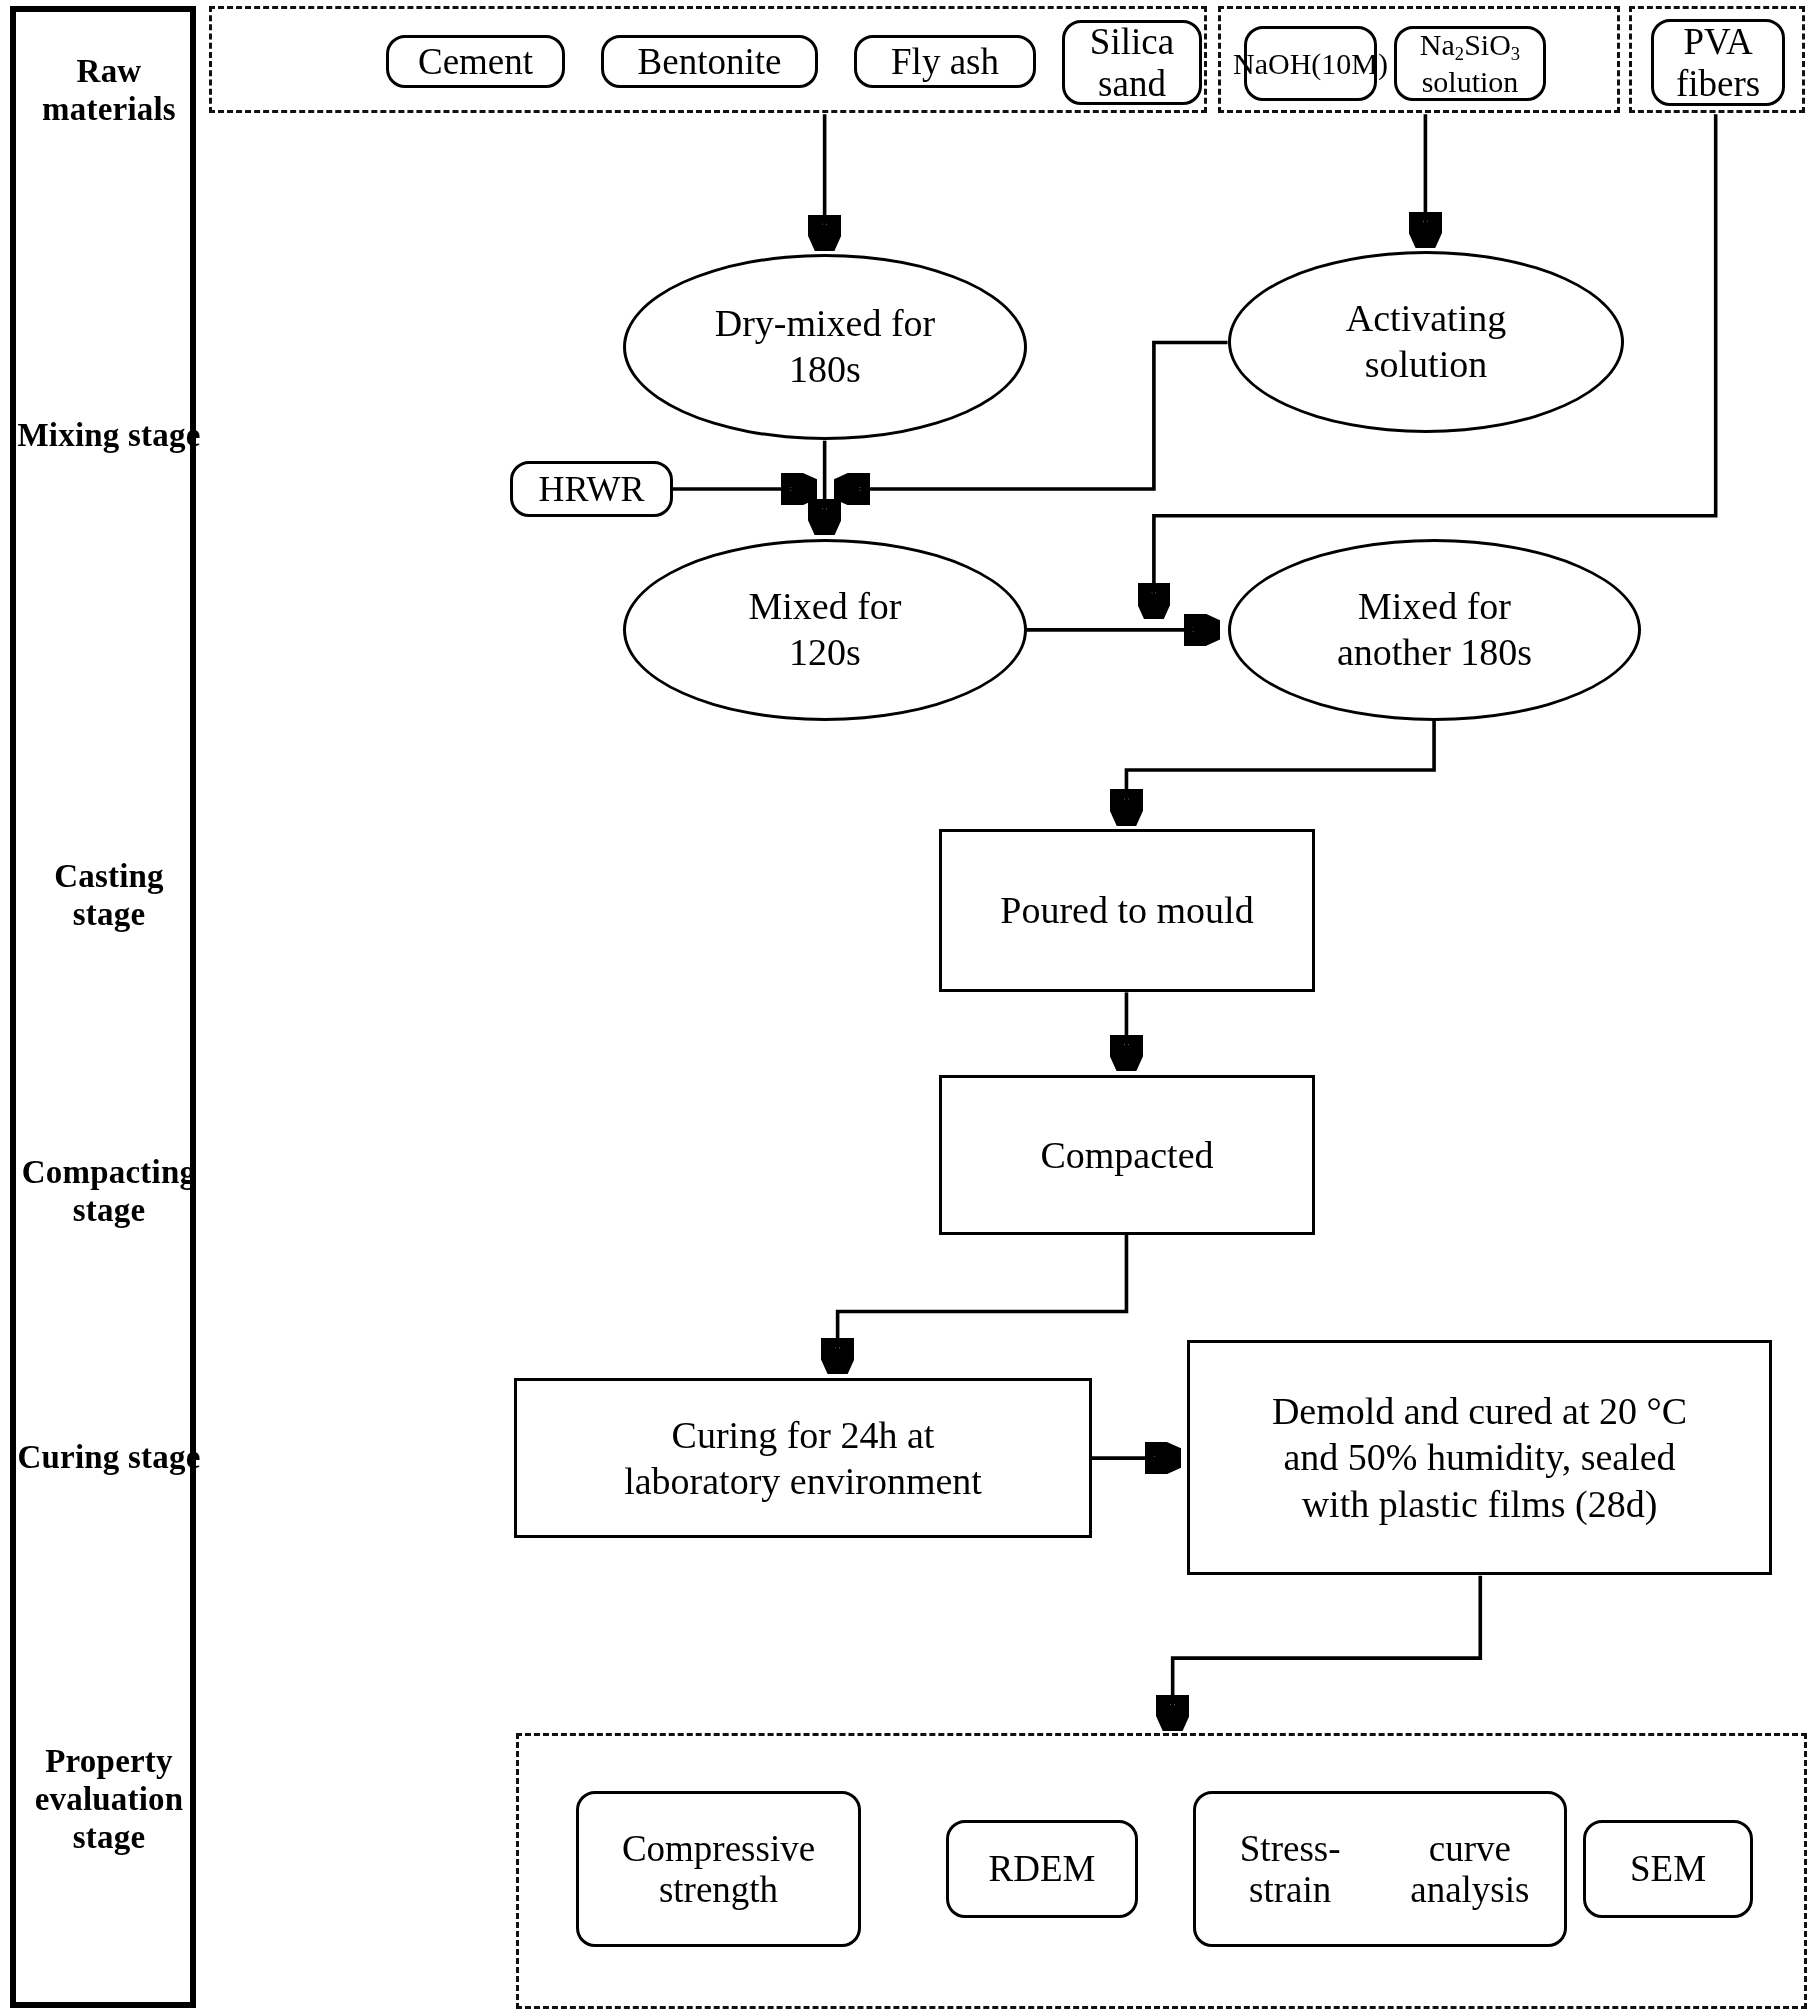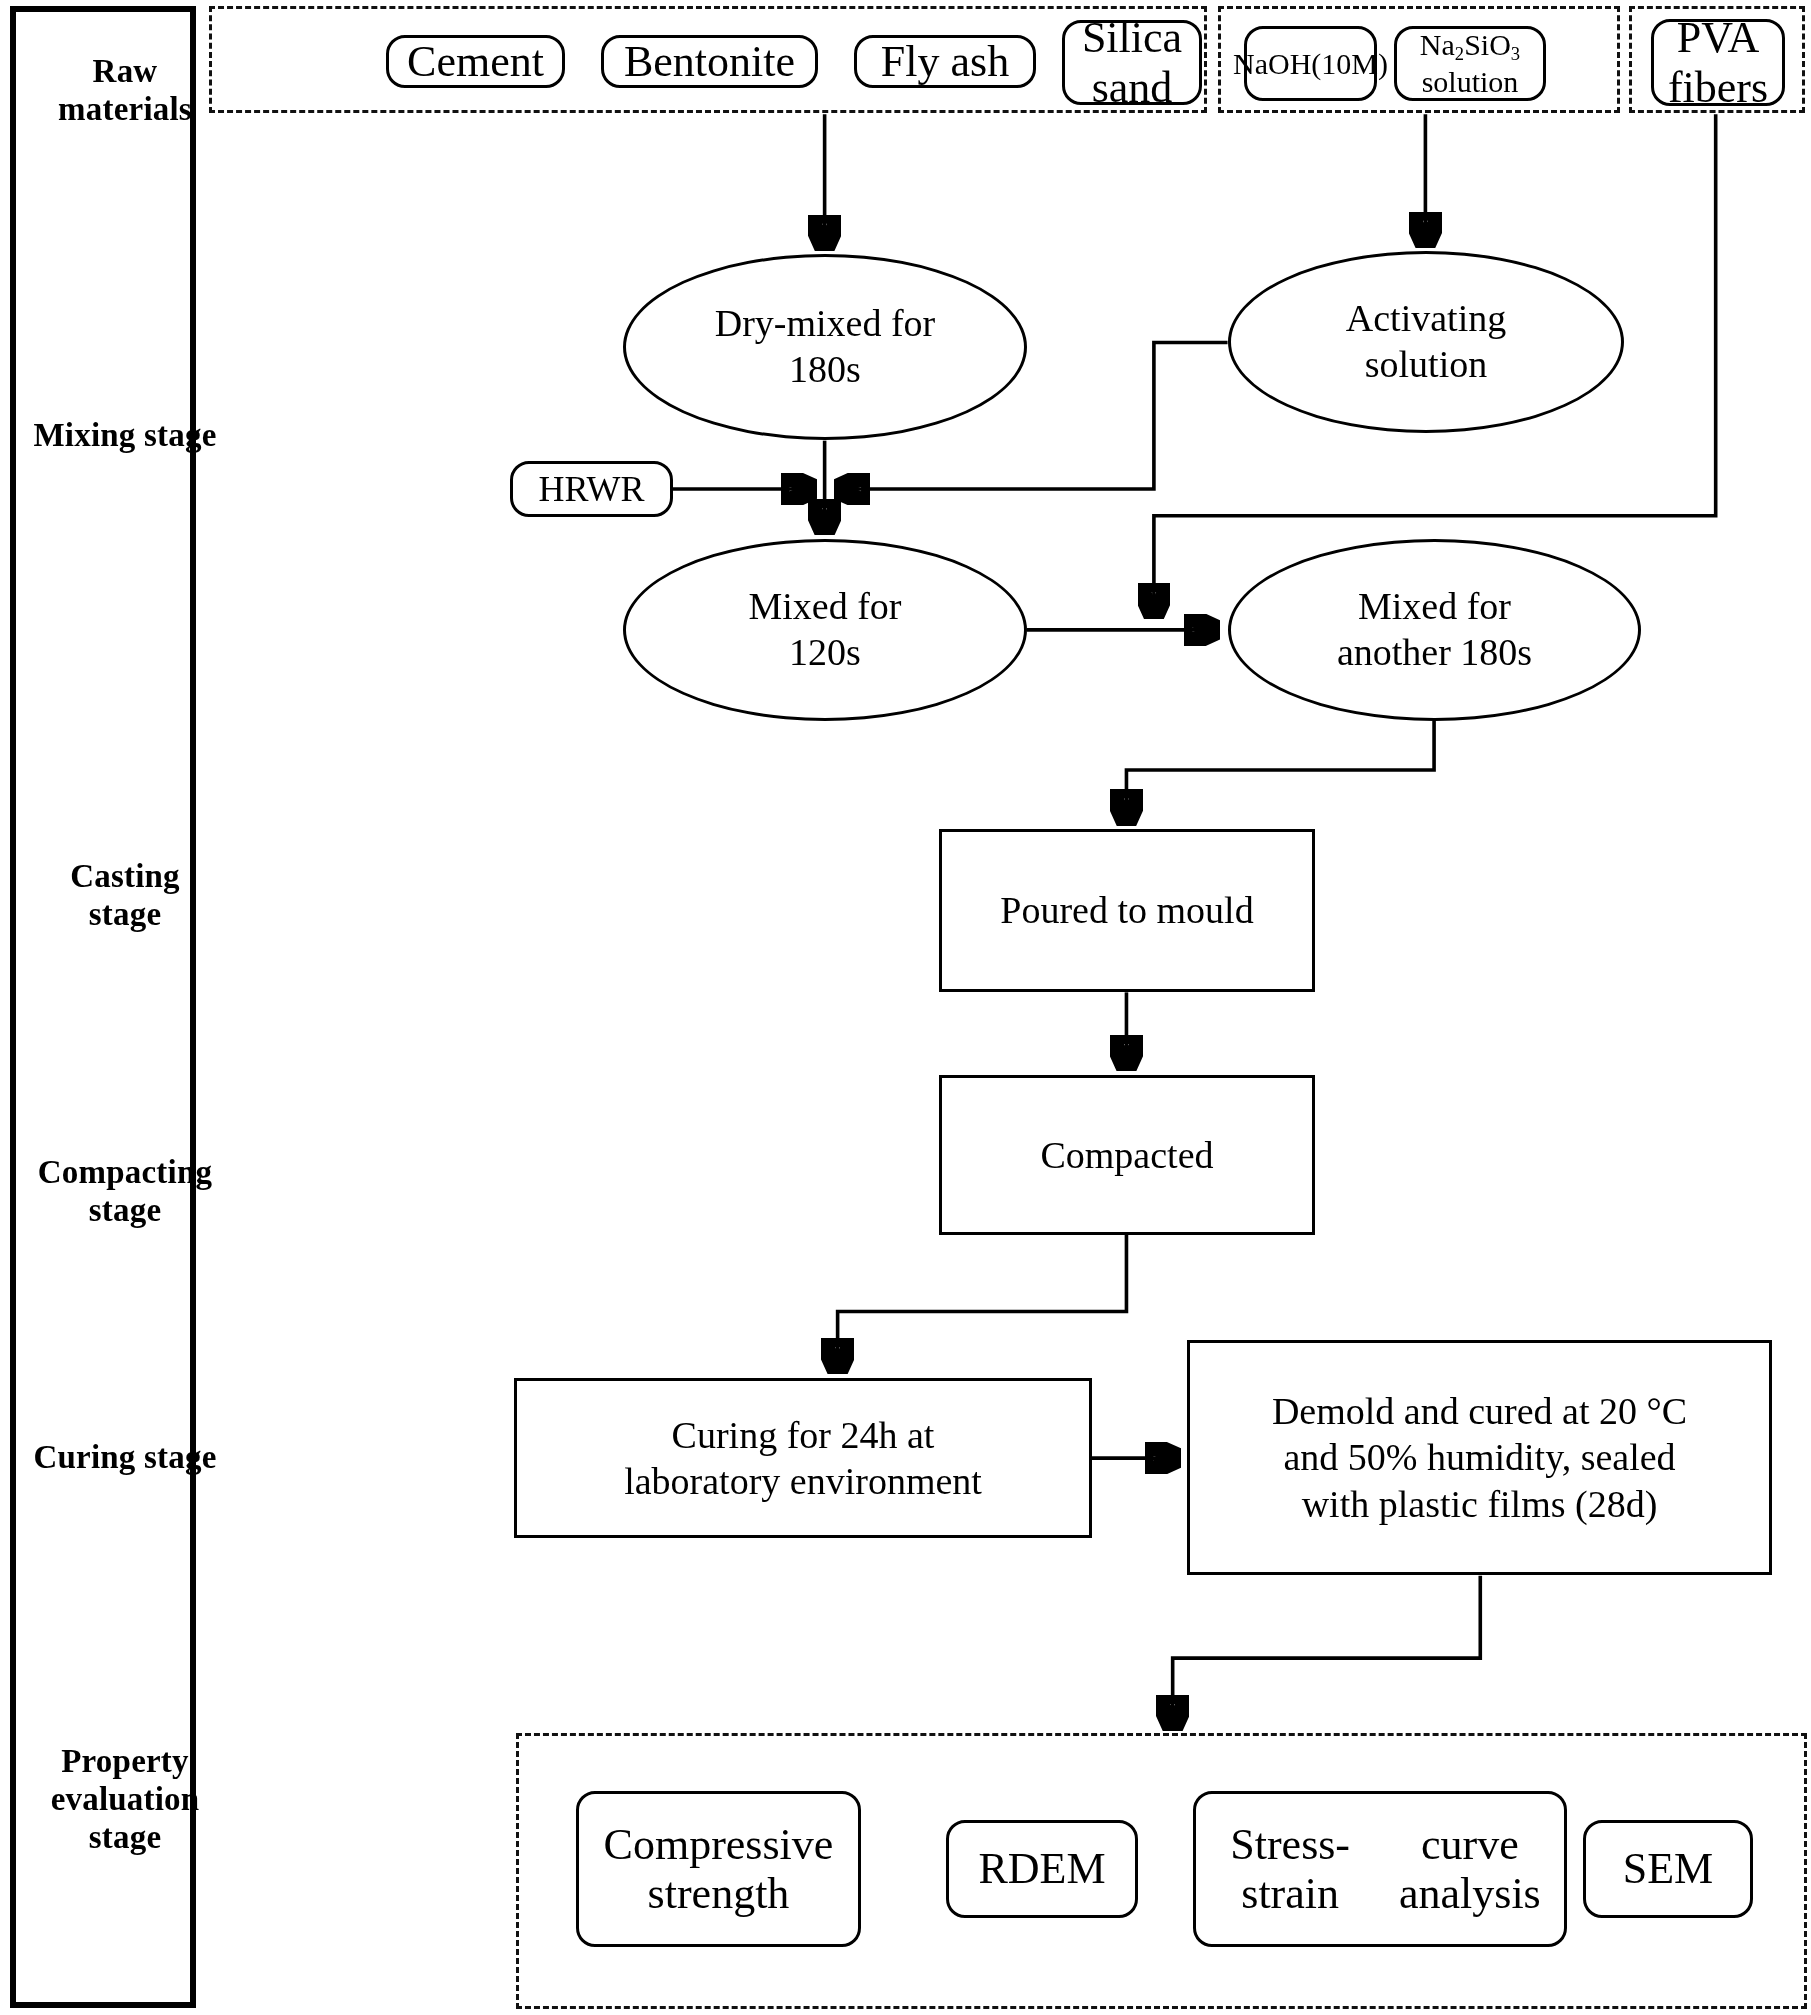--- a/index.html
+++ b/index.html
@@ -4,29 +4,29 @@
 <style>
   html,body{margin:0;padding:0;background:#fff;}
   body{width:1811px;height:2015px;position:relative;
        font-family:"Liberation Serif","DejaVu Serif",serif;color:#000;}
   #canvas{position:absolute;left:0;top:0;width:1811px;height:2015px;}
 
   
   .rail{position:absolute;left:10px;top:5.8px;width:186px;height:2002px;
         border:6.5px solid #000;box-sizing:border-box;background:#fff;}
   .stage-label{position:absolute;left:0;width:186px;text-align:center;
-        font-weight:bold;font-size:33px;line-height:1.16;letter-spacing:0.2px;padding-left:16px;}
+        font-weight:bold;font-size:33px;line-height:1.16;letter-spacing:0.2px;}
 
   
   .dgroup{position:absolute;border:3.6px dashed #111;box-sizing:border-box;background:transparent;}
 
   
   .rbox{position:absolute;box-sizing:border-box;border:3.6px solid #000;border-radius:19px;
         background:#fff;display:flex;align-items:center;justify-content:center;
-        text-align:center;font-size:44px;line-height:1.12;padding:2.9px 4.3px;}
+        text-align:center;font-size:37px;line-height:1.12;padding:2.9px 4.3px;}
   .sbox{position:absolute;box-sizing:border-box;border:3.6px solid #000;background:#fff;
         display:flex;align-items:center;justify-content:center;text-align:center;
         font-size:38px;line-height:1.22;padding:4.3px 7.2px;}
   .ell{position:absolute;box-sizing:border-box;border:3.6px solid #000;border-radius:50%;
        background:#fff;display:flex;align-items:center;justify-content:center;
        text-align:center;font-size:38px;line-height:1.2;padding:4.3px 10px;}
   .nlabel{display:block;width:100%;}
   sub{font-size:.62em;vertical-align:-0.28em;}
 
   

